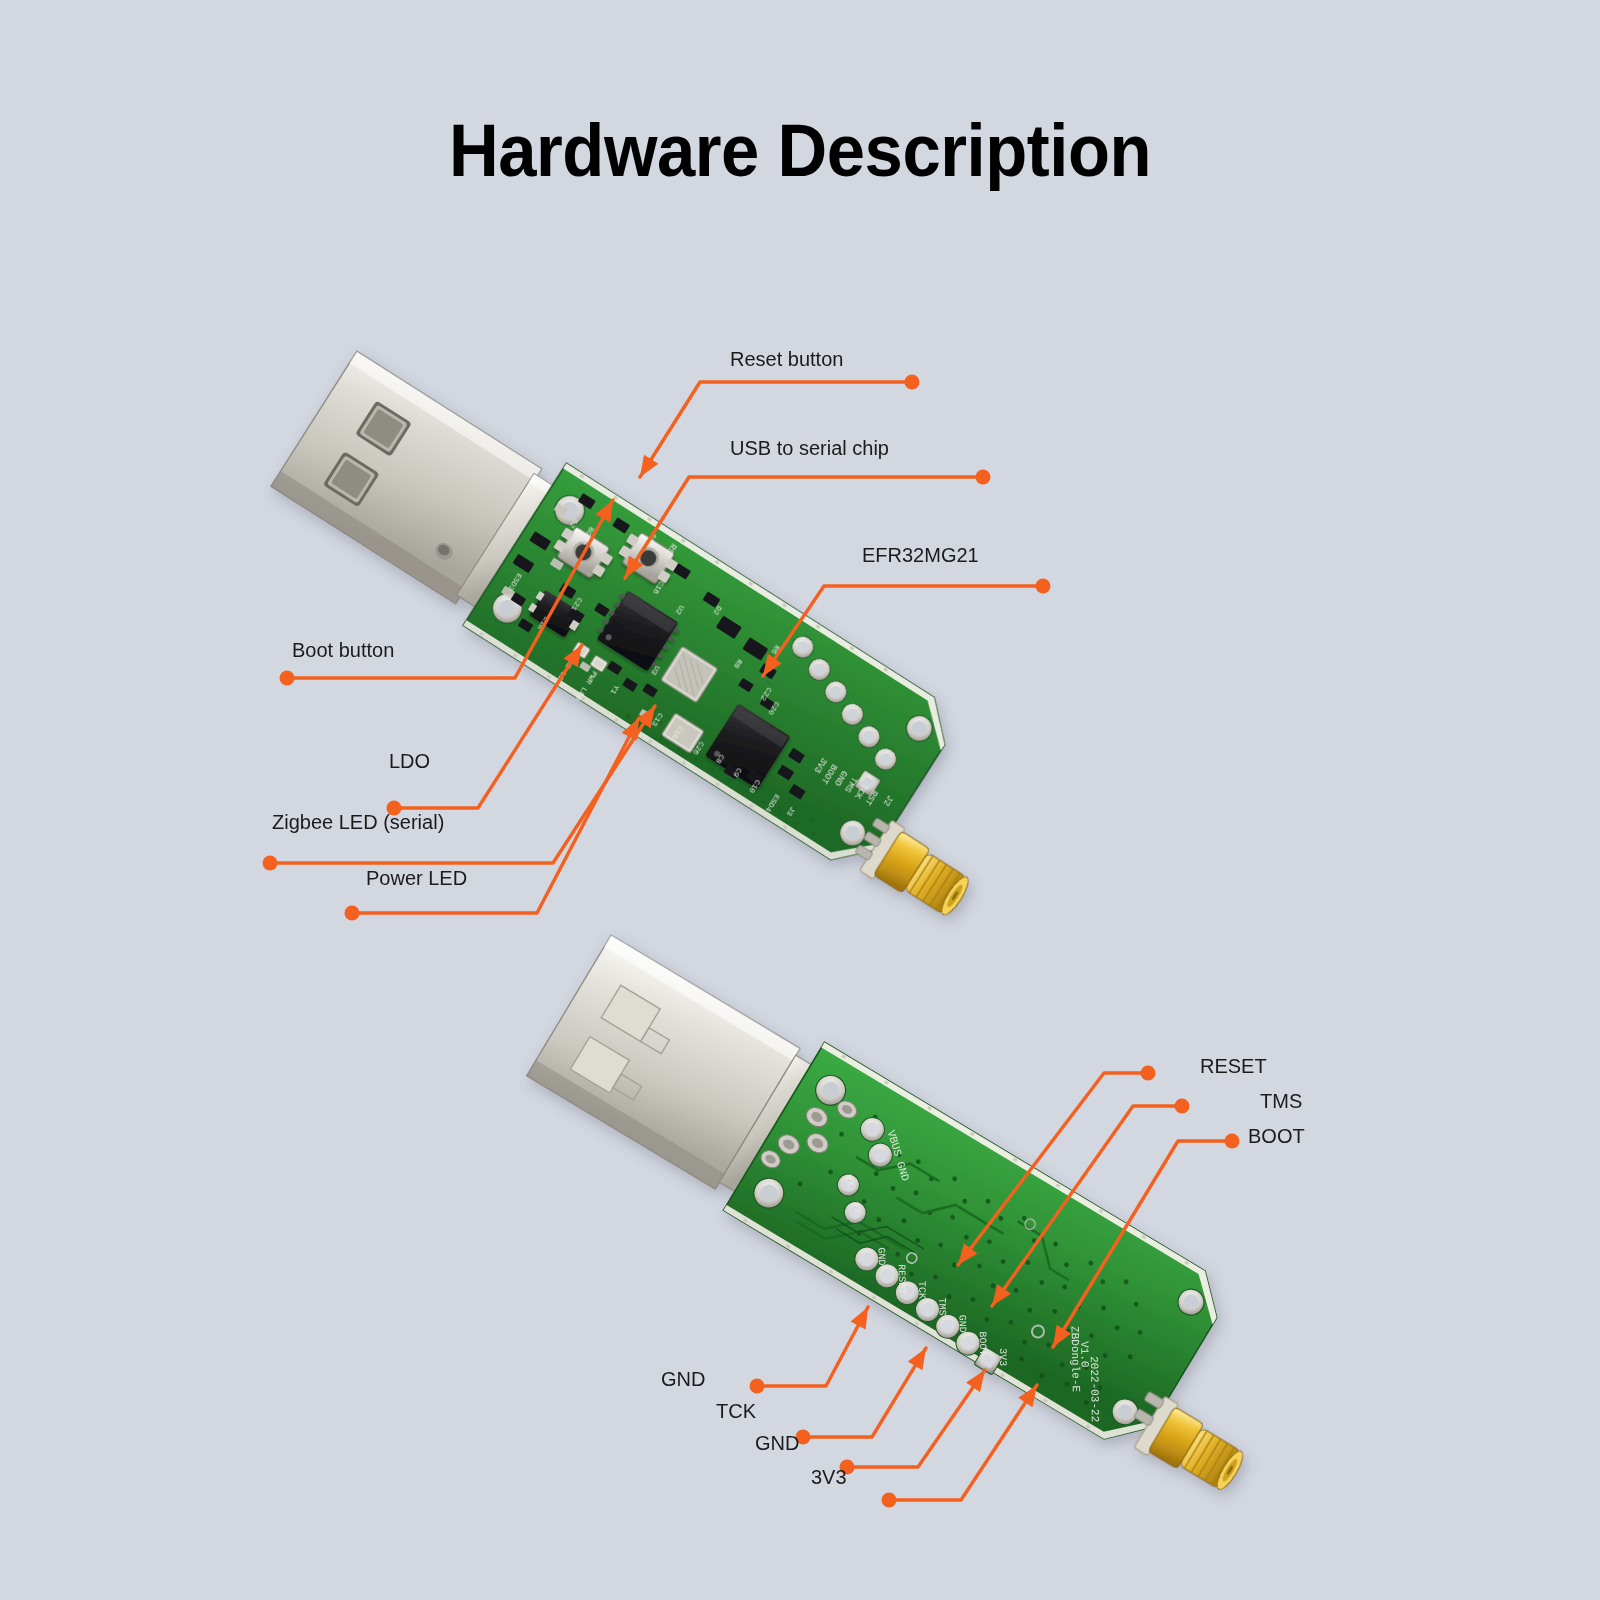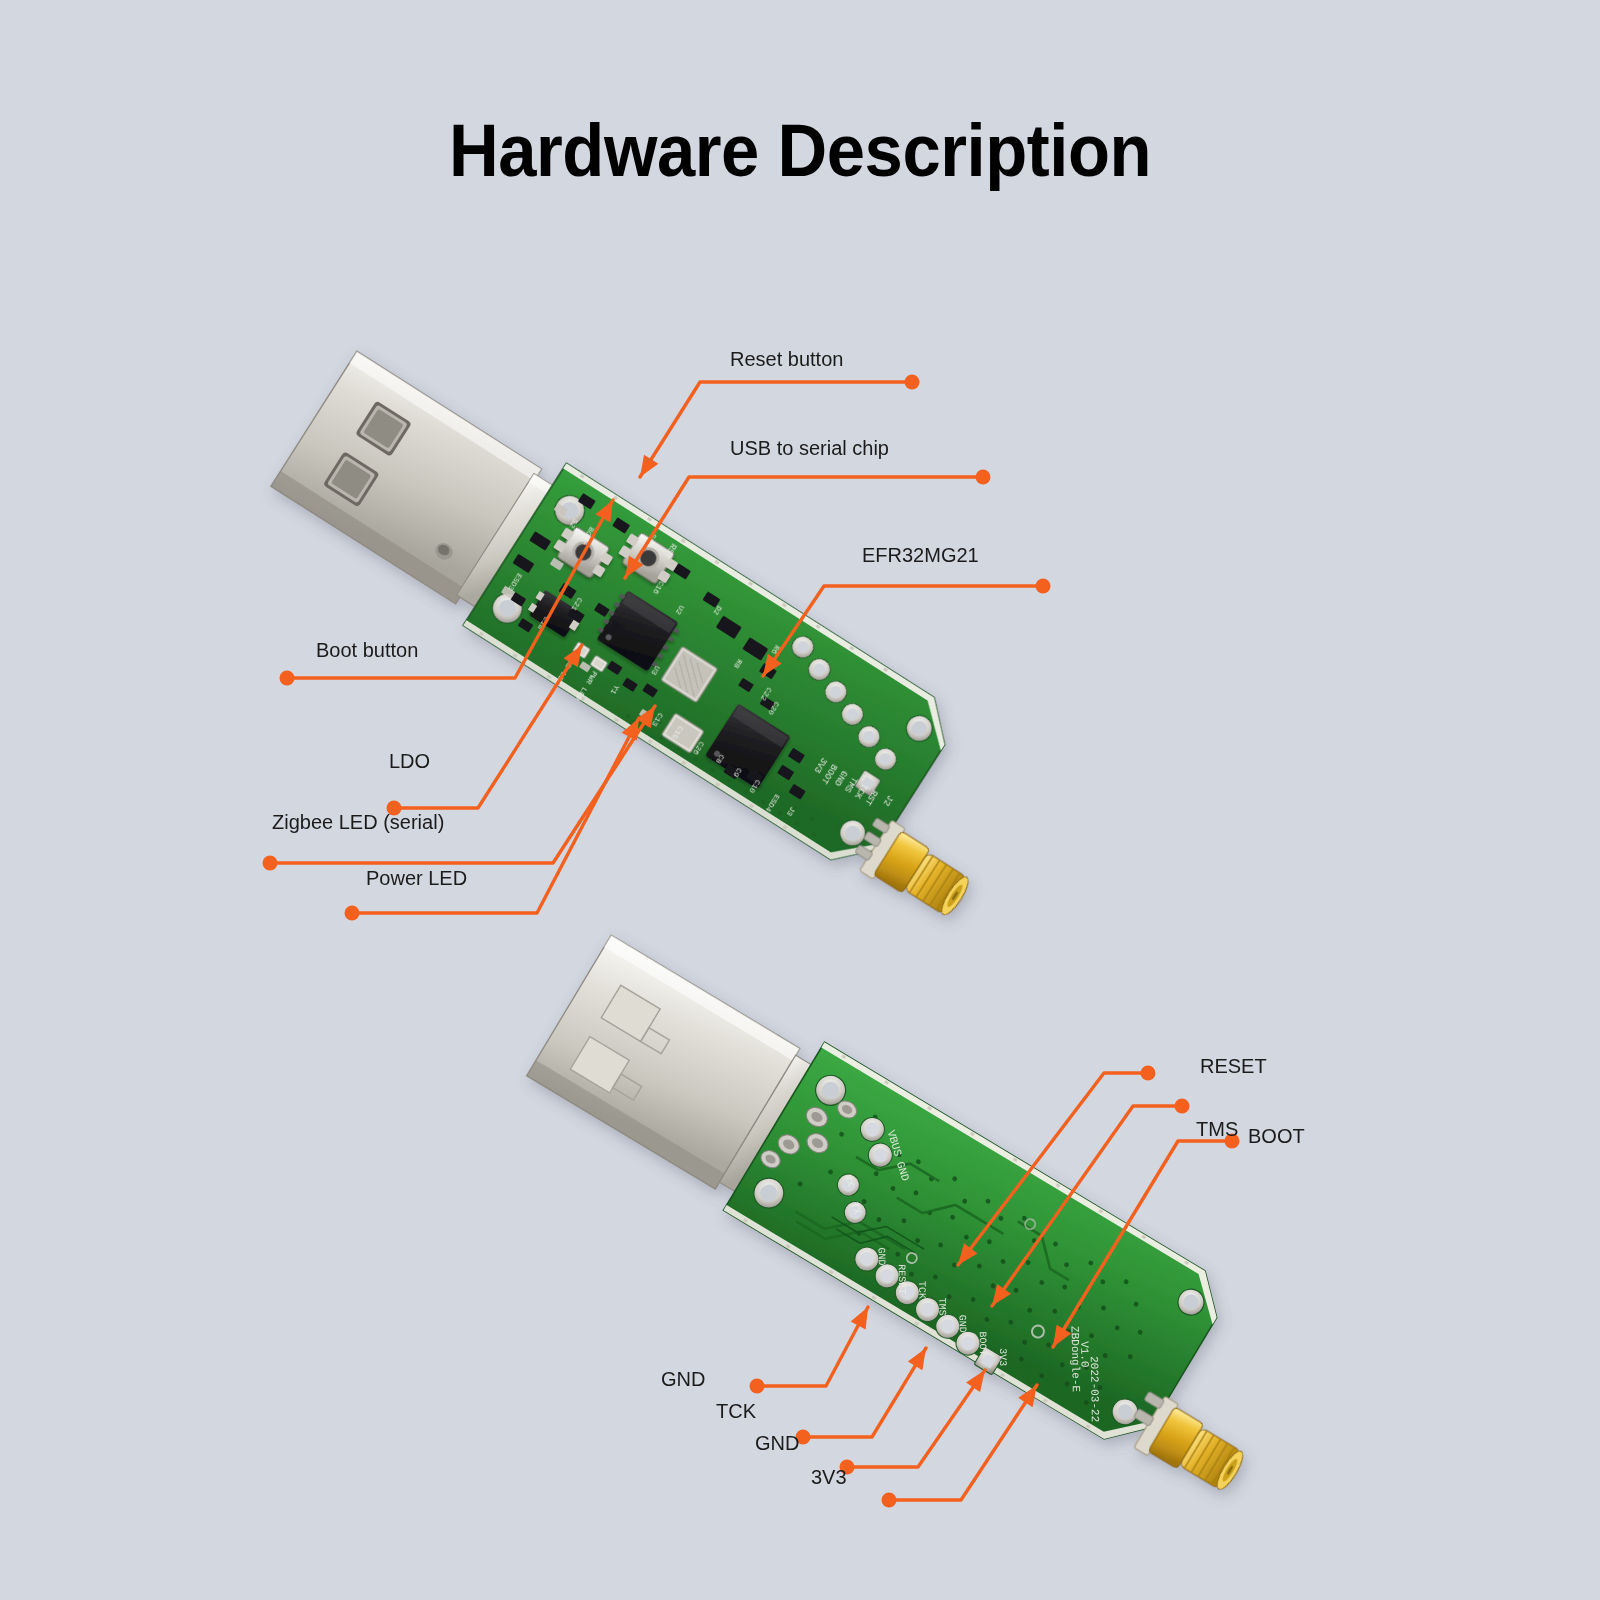--- a/index.html
+++ b/index.html
@@ -676,26 +676,26 @@
         <circle cx="889" cy="1500" r="7.5"></circle>
       </g>
   </svg>
 
   <div id="page-title">Hardware Description</div>
 
   <div id="labels">
       <div class="callout-text" style="left: 730px; top: 348px;">Reset button</div>
       <div class="callout-text" style="left: 730px; top: 437px;">USB to serial chip</div>
       <div class="callout-text" style="left: 862px; top: 544px; text-align: right;">EFR32MG21</div>
-      <div class="callout-text" style="left: 292px; top: 639px; margin-left: 24px;">Boot button</div>
+      <div class="callout-text" style="left: 292px; top: 639px;">Boot button</div>
       <div class="callout-text" style="left: 389px; top: 750px;">LDO</div>
       <div class="callout-text" style="left: 272px; top: 811px;">Zigbee LED (serial)</div>
       <div class="callout-text" style="left: 366px; top: 867px;">Power LED</div>
       <div class="callout-text" style="left: 1200px; top: 1055px;">RESET</div>
-      <div class="callout-text" style="left: 1196px; top: 1090px; margin-top: 28px;">TMS</div>
+      <div class="callout-text" style="left: 1260px; top: 1090px;">TMS</div>
       <div class="callout-text" style="left: 1248px; top: 1125px;">BOOT</div>
       <div class="callout-text" style="left: 661px; top: 1368px;">GND</div>
       <div class="callout-text" style="left: 716px; top: 1400px;">TCK</div>
       <div class="callout-text" style="left: 755px; top: 1432px;">GND</div>
       <div class="callout-text" style="left: 811px; top: 1466px;">3V3</div>
     </div>
 
 </div>
 
 </body></html>

